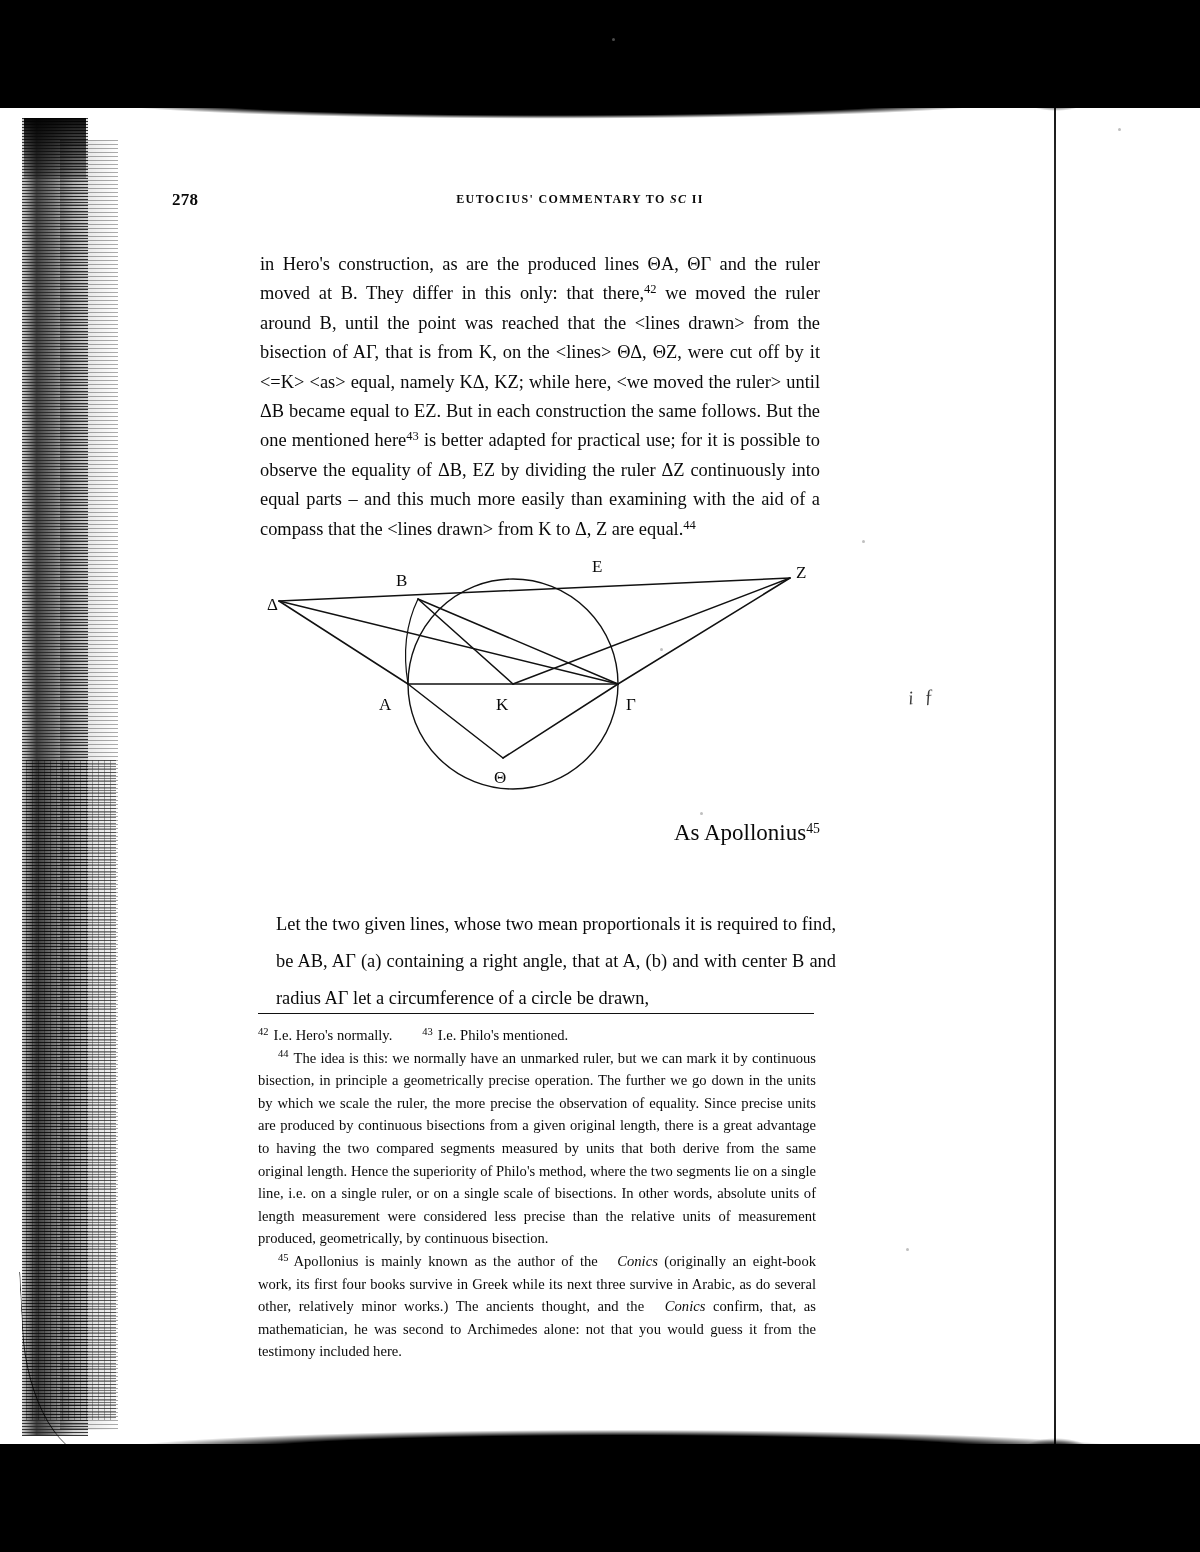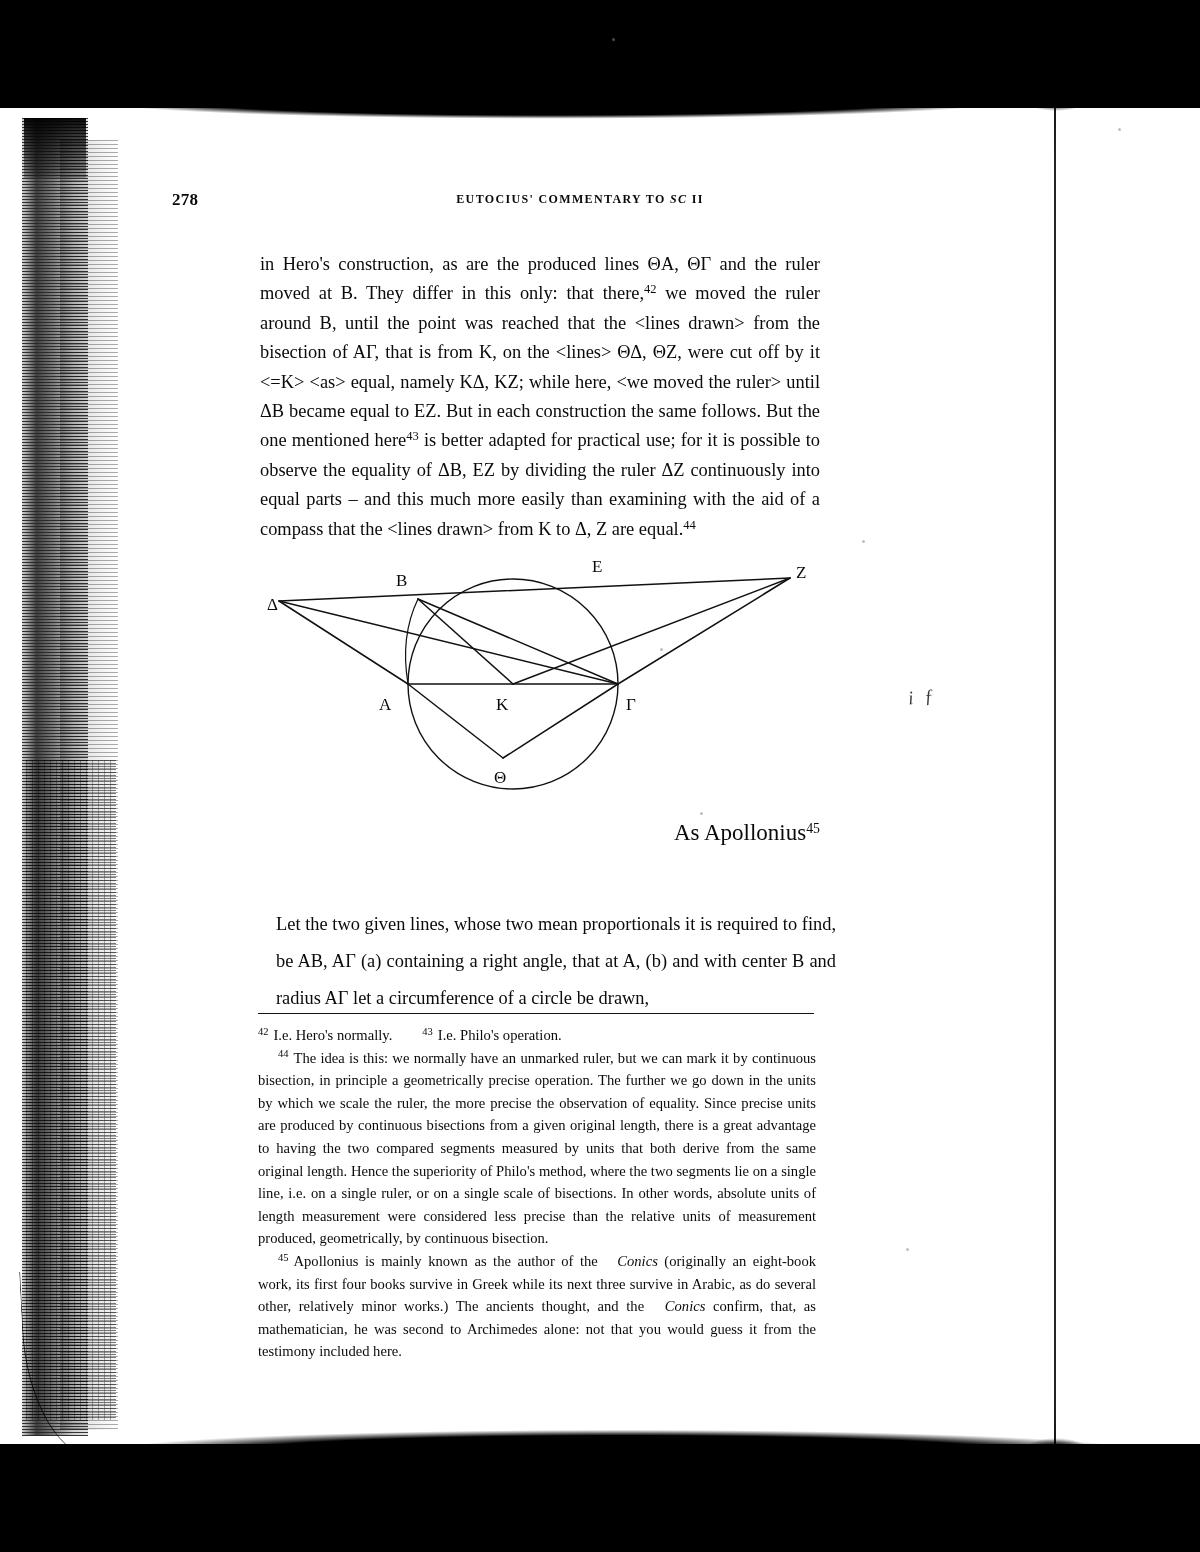--- a/index.html
+++ b/index.html
@@ -213,21 +213,21 @@
 
   <div class="section-head"><span>As Apollonius</span><sup>45</sup></div>
 
   <div class="body-col2">
     <p>Let the two given lines, whose two mean proportionals it is required to find, be AB, AΓ (a) containing a right angle, that at A, (b) and with center B and radius AΓ let a circumference of a circle be drawn,</p>
   </div>
 
   <div class="fn-rule"></div>
   <div class="footnotes">
     <p class="fn-first">
-      <span class="fn-num">42</span><span>I.e. Hero's normally.</span><span class="fn-inline-gap"></span><span class="fn-num">43</span><span>I.e. Philo's operation.</span>
+      <span class="fn-num">42</span><span>I.e. Hero's normally.</span><span class="fn-inline-gap"></span><span class="fn-num">43</span><span>I.e. Philo's mentioned.</span>
     </p>
     <p class="fn-ind">
       <span class="fn-num">44</span><span>The idea is this: we normally have an unmarked ruler, but we can mark it by continuous bisection, in principle a geometrically precise operation. The further we go down in the units by which we scale the ruler, the more precise the observation of equality. Since precise units are produced by continuous bisections from a given original length, there is a great advantage to having the two compared segments measured by units that both derive from the same original length. Hence the superiority of Philo's method, where the two segments lie on a single line, i.e. on a single ruler, or on a single scale of bisections. In other words, absolute units of length measurement were considered less precise than the relative units of measurement produced, geometrically, by continuous bisection.</span>
     </p>
     <p class="fn-ind">
       <span class="fn-num">45</span><span>Apollonius is mainly known as the author of the </span><span class="it">Conics</span><span> (originally an eight-book work, its first four books survive in Greek while its next three survive in Arabic, as do several other, relatively minor works.) The ancients thought, and the </span><span class="it">Conics</span><span> confirm, that, as mathematician, he was second to Archimedes alone: not that you would guess it from the testimony included here.</span>
     </p>
   </div>
 
 </div>

